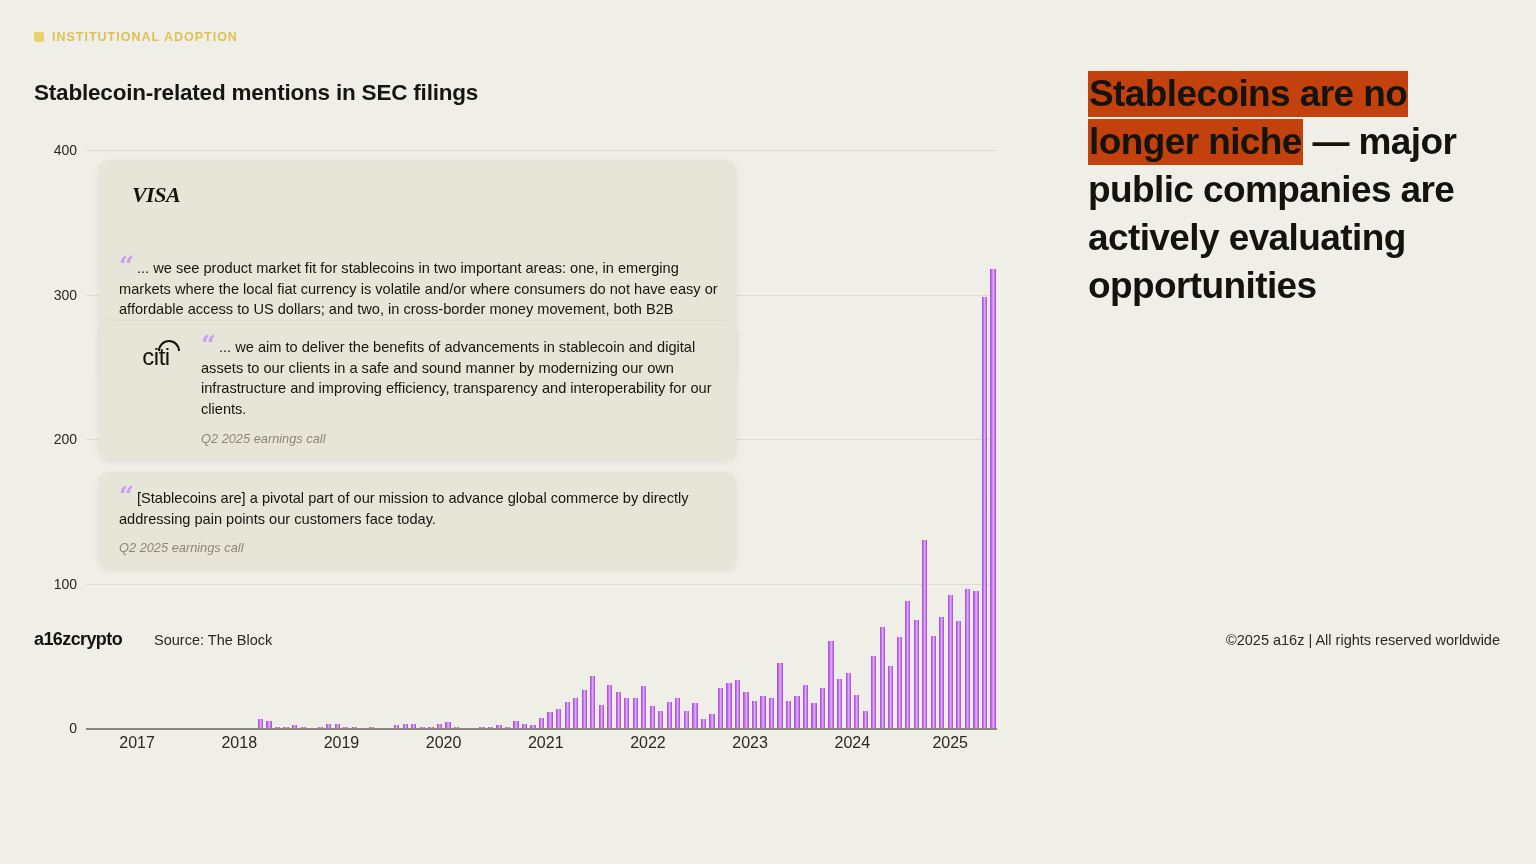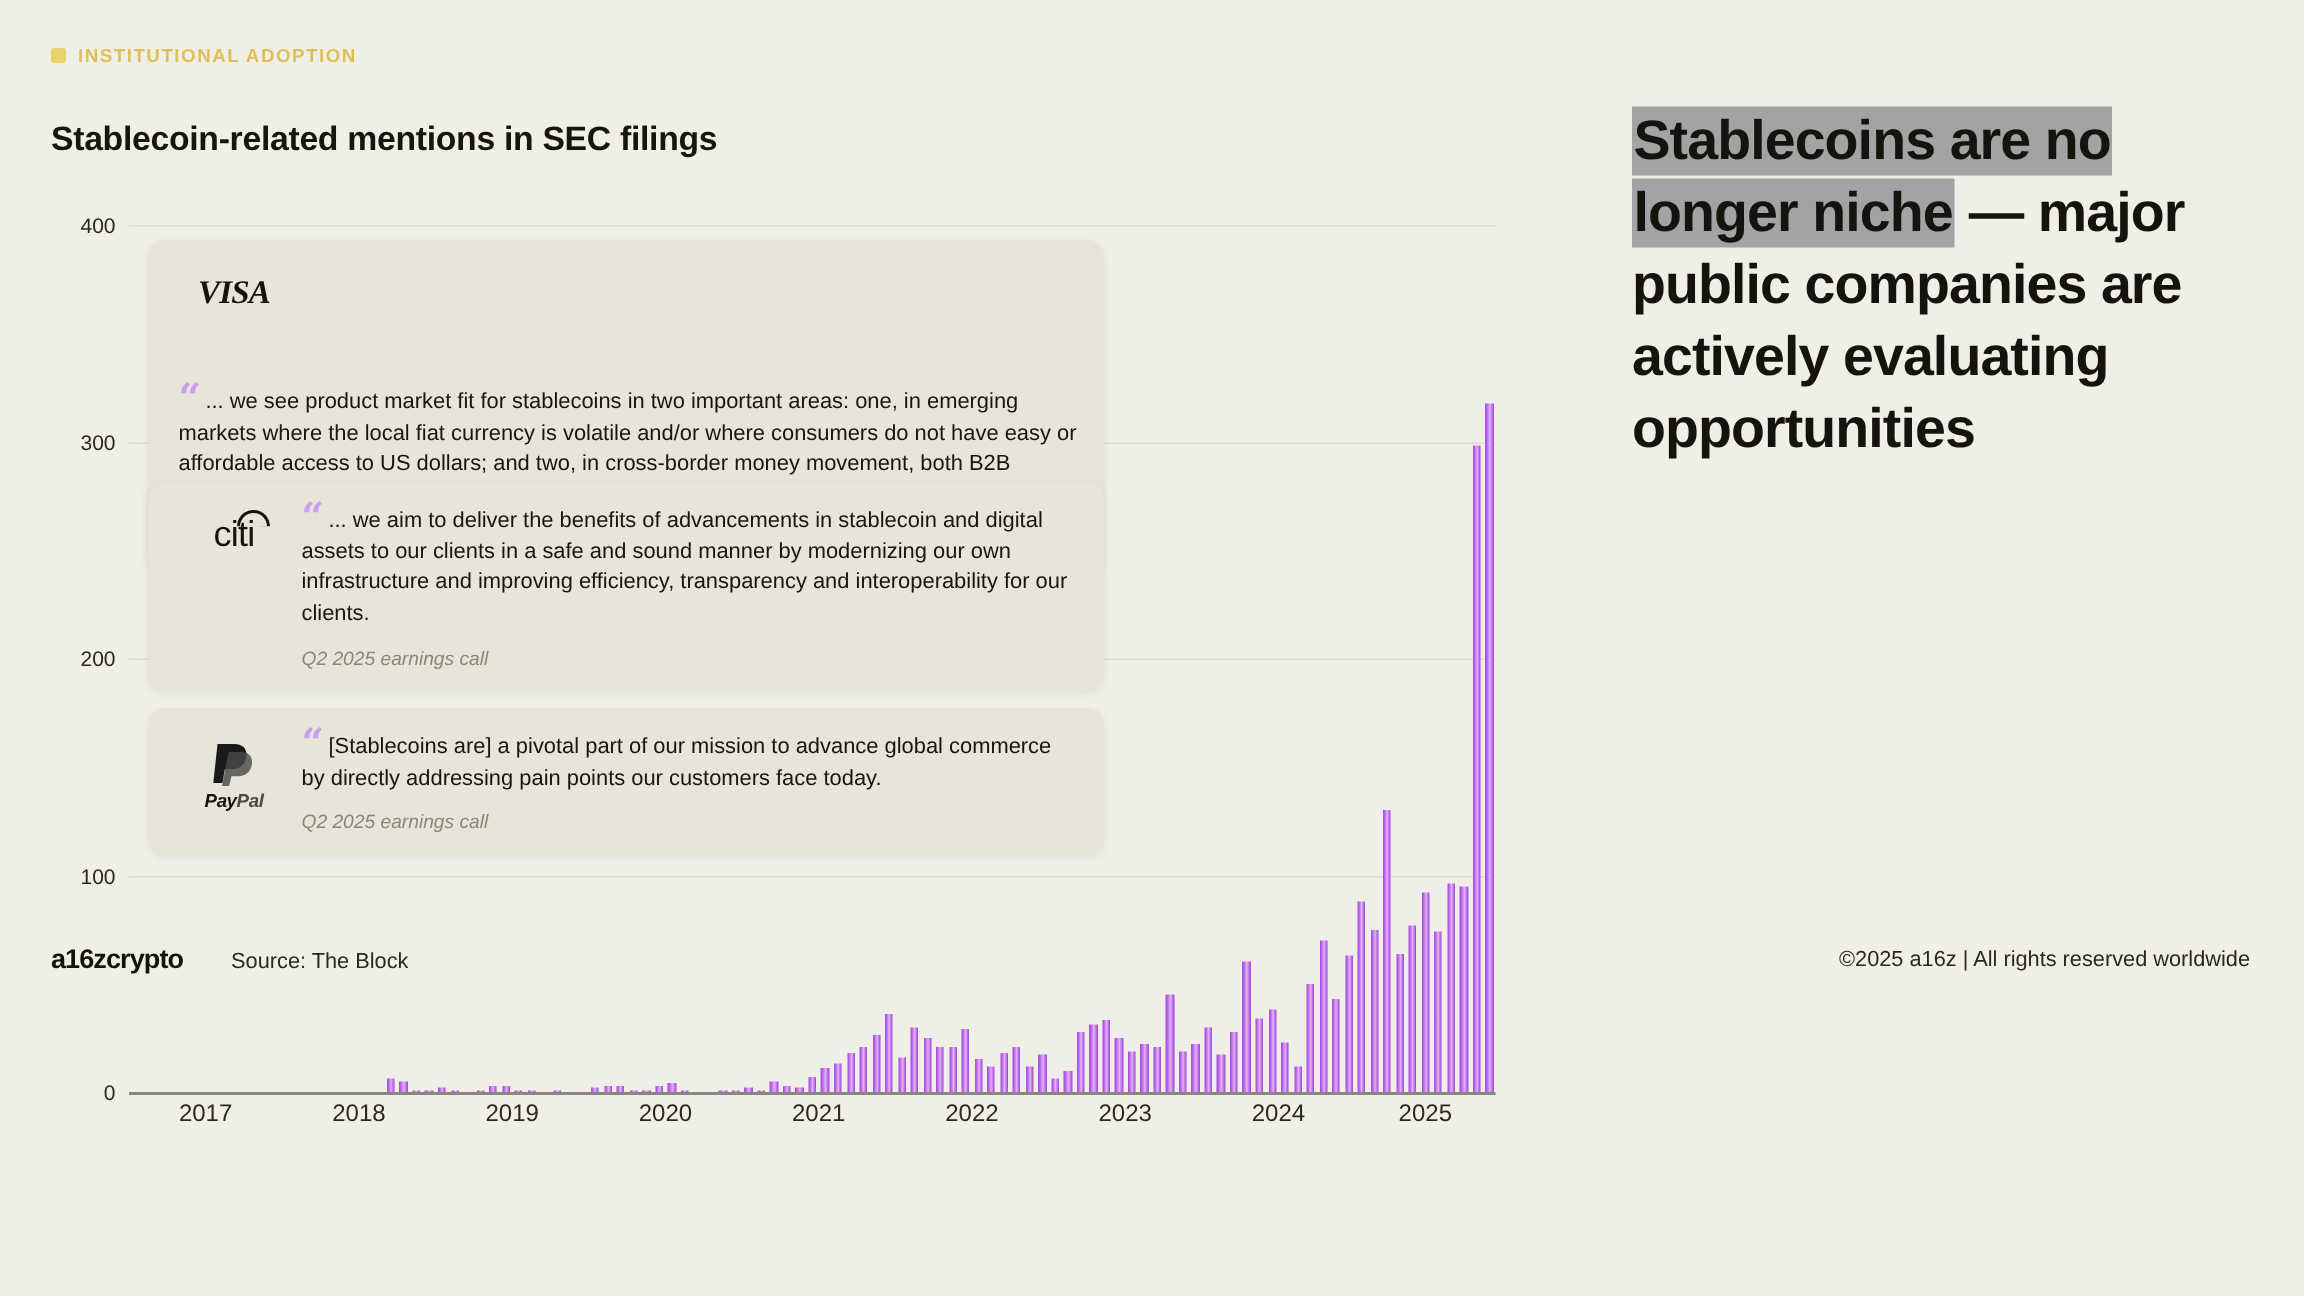--- a/index.html
+++ b/index.html
@@ -169,21 +169,21 @@
     width: 410px;
   }
   #headline .hl {
     font-size: 37px;
     font-weight: bold;
     line-height: 1.30;
     color: #15130d;
     letter-spacing: -0.6px;
   }
   #headline .hl .hi {
-    background: #a3a3a3;
+    background: #c2410c;
     box-decoration-break: clone;
     -webkit-box-decoration-break: clone;
     padding: 2px 1px 3px 1px;
   }
 
   
   #footer-left {
     position: absolute; left: 34px; bottom: 22px;
     display: flex; align-items: baseline; gap: 32px;
   }
@@ -578,29 +578,20 @@
     <div class="qlogo">
       <span class="logo-citi"><span>citi</span><span class="arc"></span></span>
     </div>
     <div class="qbody">
       <div class="qtext"><span class="qmark">“</span><span>... we aim to deliver the benefits of advancements in stablecoin and digital assets to our clients in a safe and sound manner by modernizing our own infrastructure and improving efficiency, transparency and interoperability for our clients.</span></div>
       <div class="qsrc">Q2 2025 earnings call</div>
     </div>
   </div>
 
   <div class="qcard" id="card-paypal">
-    <div class="qlogo">
-      <div class="logo-paypal">
-        <svg class="pp-mark" viewBox="0 0 34 30">
-          <path d="M6 2 h11 c6 0 9 3.4 8.2 8.6 C24.4 16 20.6 18.8 15 18.8 h-4.1 L9.3 28 H3.2 Z" fill="#1a1a1a"></path>
-          <path d="M13.4 7.4 h8.2 c5.4 0 8.1 3.2 7.3 8.2 c-0.8 5.2 -4.5 7.9 -9.9 7.9 h-3.7 L13.8 30 H9 Z" fill="#4a4a4a" opacity="0.82"></path>
-        </svg>
-        <div class="pp-word">Pay<span class="lt">Pal</span></div>
-      </div>
-    </div>
     <div class="qbody">
       <div class="qtext"><span class="qmark">“</span><span>[Stablecoins are] a pivotal part of our mission to advance global commerce by directly addressing pain points our customers face today.</span></div>
       <div class="qsrc">Q2 2025 earnings call</div>
     </div>
   </div>
 
   <div id="headline">
     <div class="hl"><span class="hi">Stablecoins are no longer niche</span><span> — major public companies are actively evaluating opportunities</span></div>
   </div>
 

